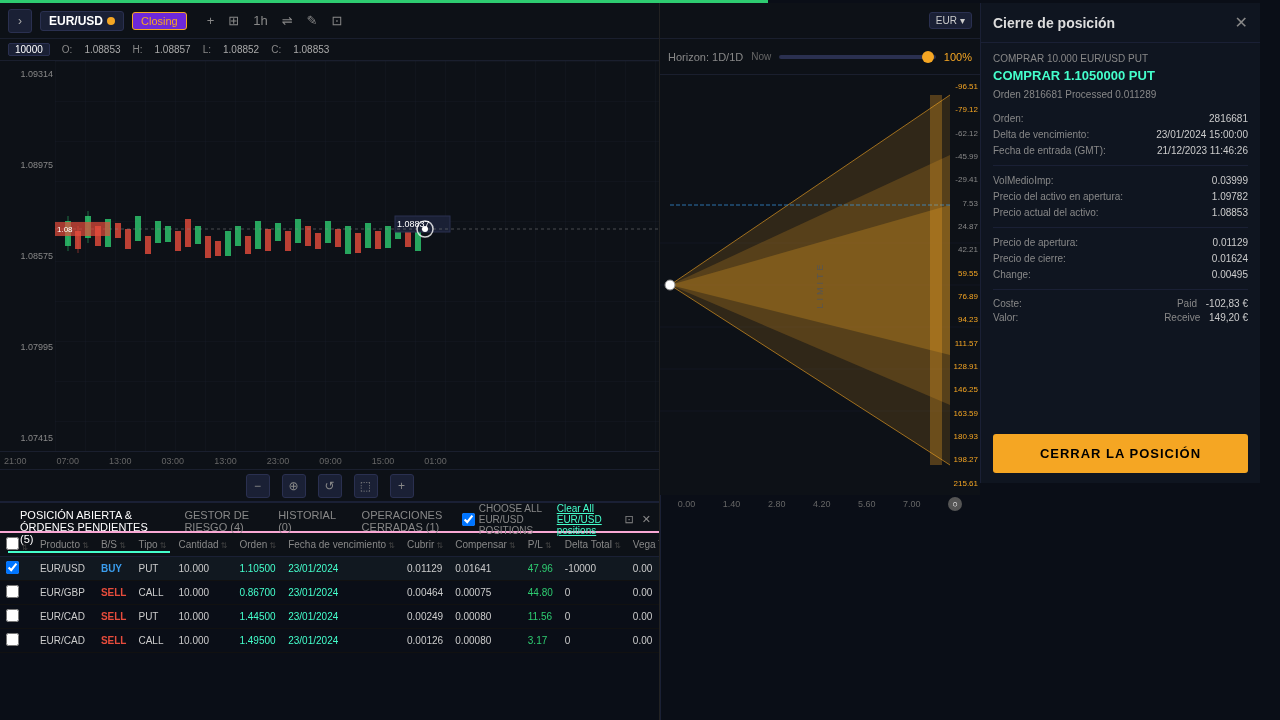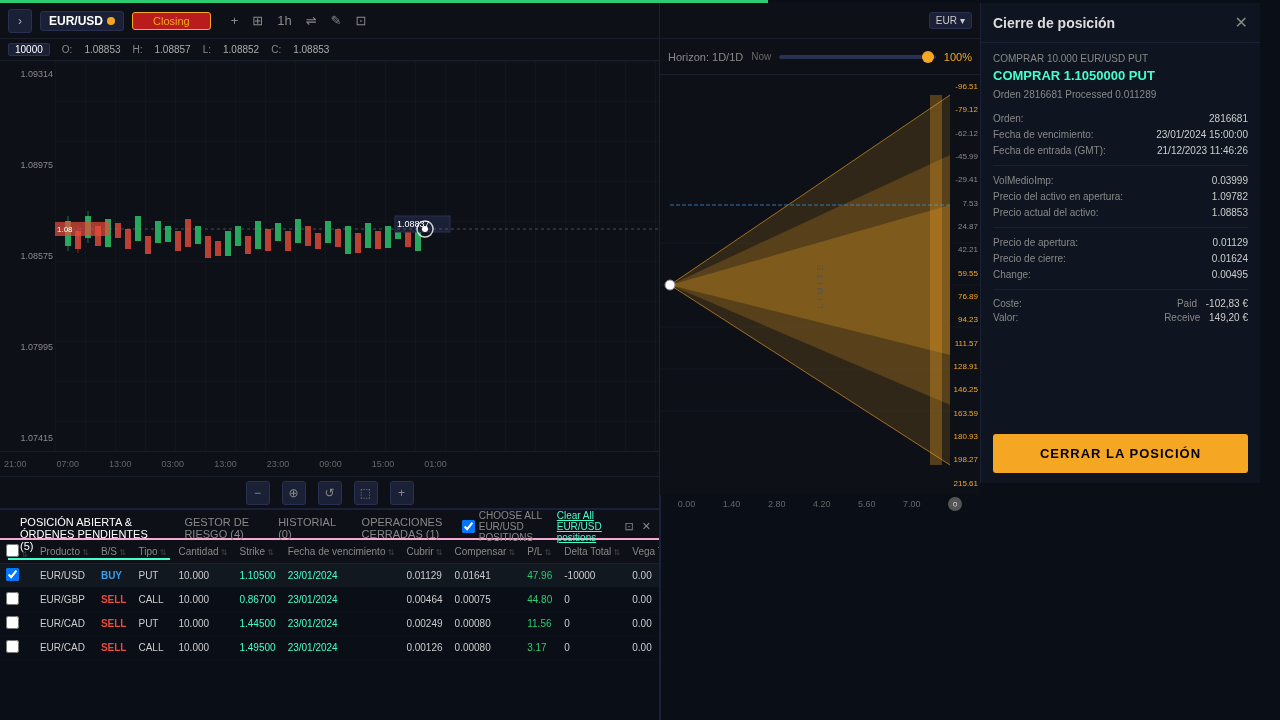--- a/index.html
+++ b/index.html
@@ -5,29 +5,29 @@
     * { box-sizing: border-box; margin: 0; padding: 0; }
     body { background: #0a0e17; color: #ccc; font-family: Arial, sans-serif; font-size: 11px; width: 1280px; height: 720px; overflow: hidden; }
 
     
     .chart-main { flex: 1; position: relative; overflow: hidden; border-right: 1px solid #222; }
 
     .chart-toolbar { display: flex; align-items: center; background: #0d1117; height: 36px; padding: 0 8px; gap: 8px; border-bottom: 1px solid #1a1f2e; }
     .chart-toolbar .nav-btn { background: #1a2035; border: 1px solid #2a3050; color: #aaa; width: 24px; height: 24px; border-radius: 3px; cursor: pointer; display: flex; align-items: center; justify-content: center; font-size: 12px; }
     .chart-toolbar .symbol-badge { background: #1a2035; border: 1px solid #2a3050; color: #fff; padding: 2px 8px; border-radius: 3px; font-size: 12px; font-weight: bold; display: flex; align-items: center; gap: 4px; }
     .chart-toolbar .symbol-dot { width: 8px; height: 8px; background: #f5a623; border-radius: 50%; }
-    .chart-toolbar .closing-badge { background: #b91c1c; border: 1px solid #f5a623; color: #f5a623; padding: 2px 20px; border-radius: 3px; font-size: 11px; }
+    .chart-toolbar .closing-badge { background: #6d28d9; border: 1px solid #f5a623; color: #f5a623; padding: 2px 8px; border-radius: 3px; font-size: 11px; }
 
     .chart-ohlc { display: flex; align-items: center; height: 22px; background: #0d1117; padding: 0 8px; gap: 12px; font-size: 10px; color: #888; border-bottom: 1px solid #1a1f2e; }
     .chart-ohlc .qty-box { background: #1a2035; border: 1px solid #2a3050; color: #fff; padding: 0 6px; border-radius: 2px; font-size: 10px; }
 
     .chart-canvas { width: 100%; height: 390px; position: relative; background: #0d1117; overflow: hidden; }
     .price-label { font-size: 9px; color: #888; text-align: right; }
 
-    .chart-time-labels { height: 18px; background: #0d1117; border-top: 1px solid #1a1f2e; display: flex; align-items: center; padding: 12px 4px; gap: 30px; overflow: hidden; }
+    .chart-time-labels { height: 18px; background: #0d1117; border-top: 1px solid #1a1f2e; display: flex; padding: 4px 4px; gap: 30px; overflow: hidden; }
     .time-label { font-size: 9px; color: #666; }
 
     .chart-bottom-controls { height: 32px; background: #0d1117; display: flex; align-items: center; justify-content: center; gap: 12px; border-top: 1px solid #1a1f2e; }
     .ctrl-btn { background: #1a2035; border: 1px solid #2a3050; color: #888; width: 24px; height: 24px; border-radius: 3px; cursor: pointer; display: flex; align-items: center; justify-content: center; font-size: 12px; }
 
     
     .chart-right-panel { width: 320px; position: relative; background: #0d1117; }
     .horizon-bar { height: 36px; background: #0d1117; display: flex; align-items: center; padding: 0 8px; gap: 8px; border-bottom: 1px solid #1a1f2e; }
     .horizon-label { color: #888; font-size: 11px; }
     .horizon-slider { flex: 1; height: 4px; background: #2a3050; border-radius: 2px; position: relative; }
@@ -250,21 +250,21 @@
 
       <div class="table-container">
         <table>
           <thead>
             <tr>
               <th class="checkbox-cell"><input type="checkbox" style=""></th>
               <th>Producto</th>
               <th>B/S</th>
               <th>Tipo</th>
               <th>Cantidad</th>
-              <th>Strike</th>
+              <th>Orden</th>
               <th>Fecha de vencimiento</th>
               <th>Cubrir</th>
               <th>Compensar</th>
               <th>P/L</th>
               <th>Delta Total</th>
               <th>Vega Total</th>
 
             </tr>
           </thead>
           <tbody id="positions-tbody">
@@ -428,21 +428,21 @@
         <div class="position-body">
           <div class="pos-buy-label">COMPRAR 10.000 EUR/USD PUT</div>
           <div class="pos-order-label">COMPRAR 1.1050000 PUT</div>
           <div class="pos-order-sub">Orden 2816681 Processed 0.011289</div>
 
           <div class="pos-detail-row">
             <span class="pos-detail-key">Orden:</span>
             <span class="pos-detail-val">2816681</span>
           </div>
           <div class="pos-detail-row">
-            <span class="pos-detail-key">Fecha de vencimiento:</span>
+            <span class="pos-detail-key">Delta de vencimiento:</span>
             <span class="pos-detail-val">23/01/2024 15:00:00</span>
           </div>
           <div class="pos-detail-row">
             <span class="pos-detail-key">Fecha de entrada (GMT):</span>
             <span class="pos-detail-val">21/12/2023 11:46:26</span>
           </div>
 
           <div class="pos-divider"></div>
 
           <div class="pos-detail-row">

